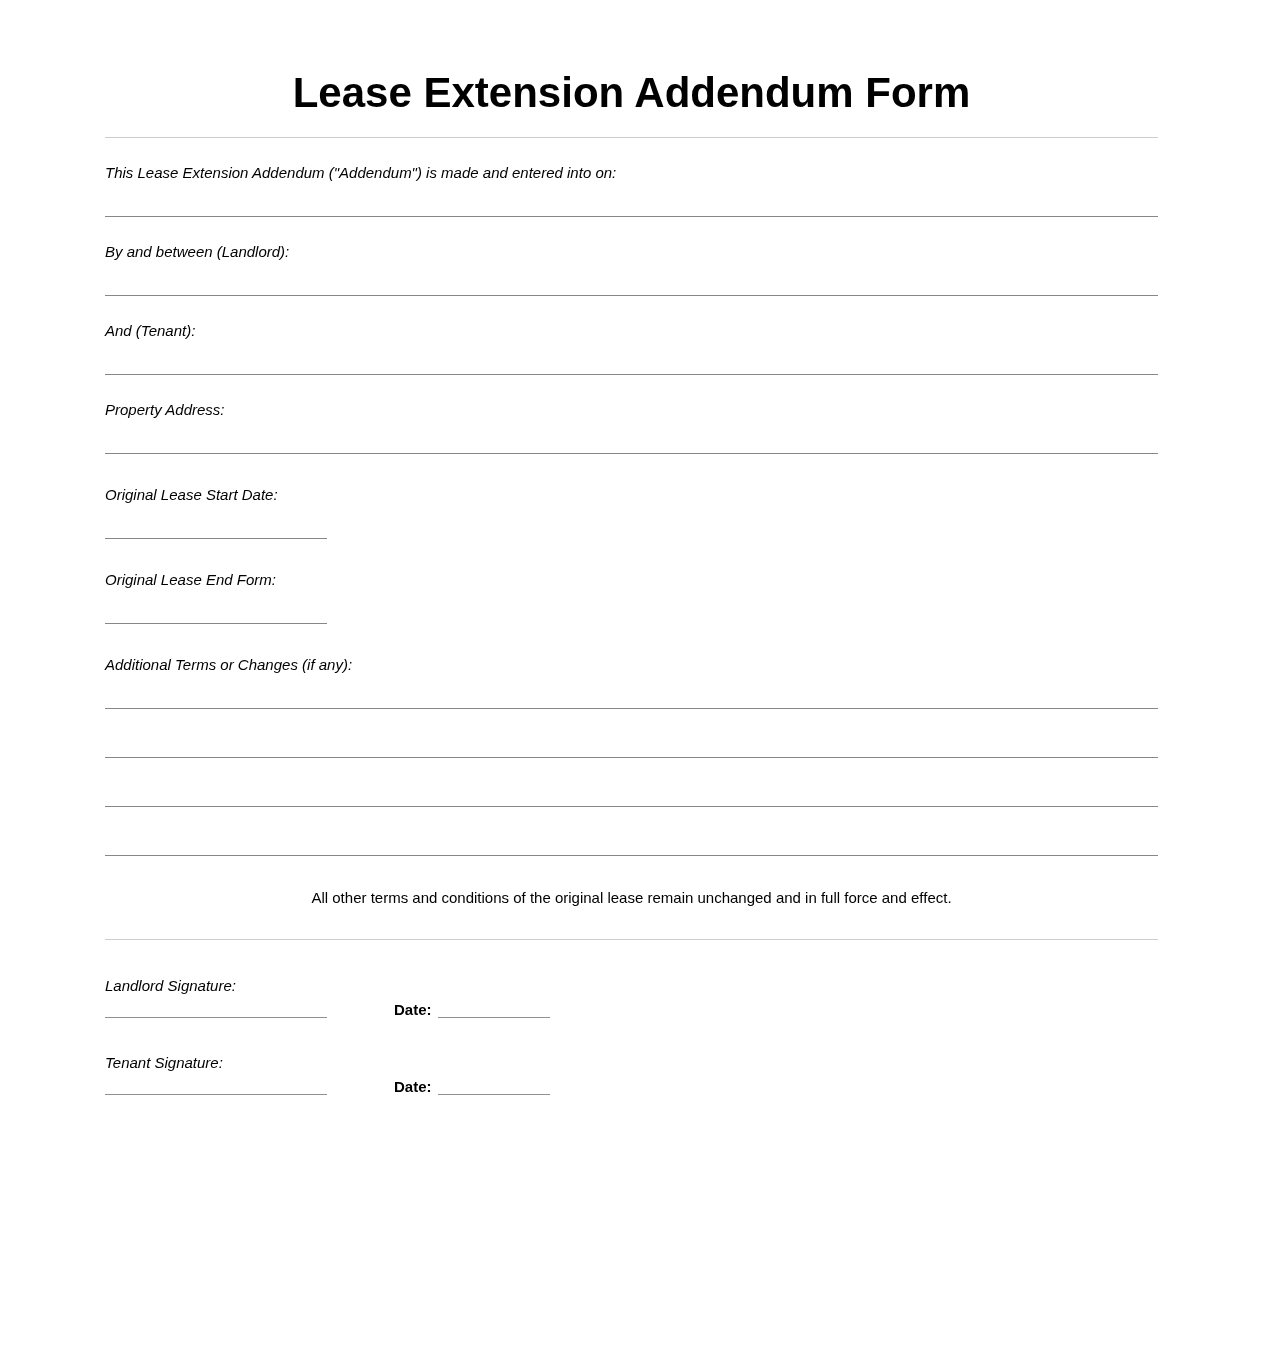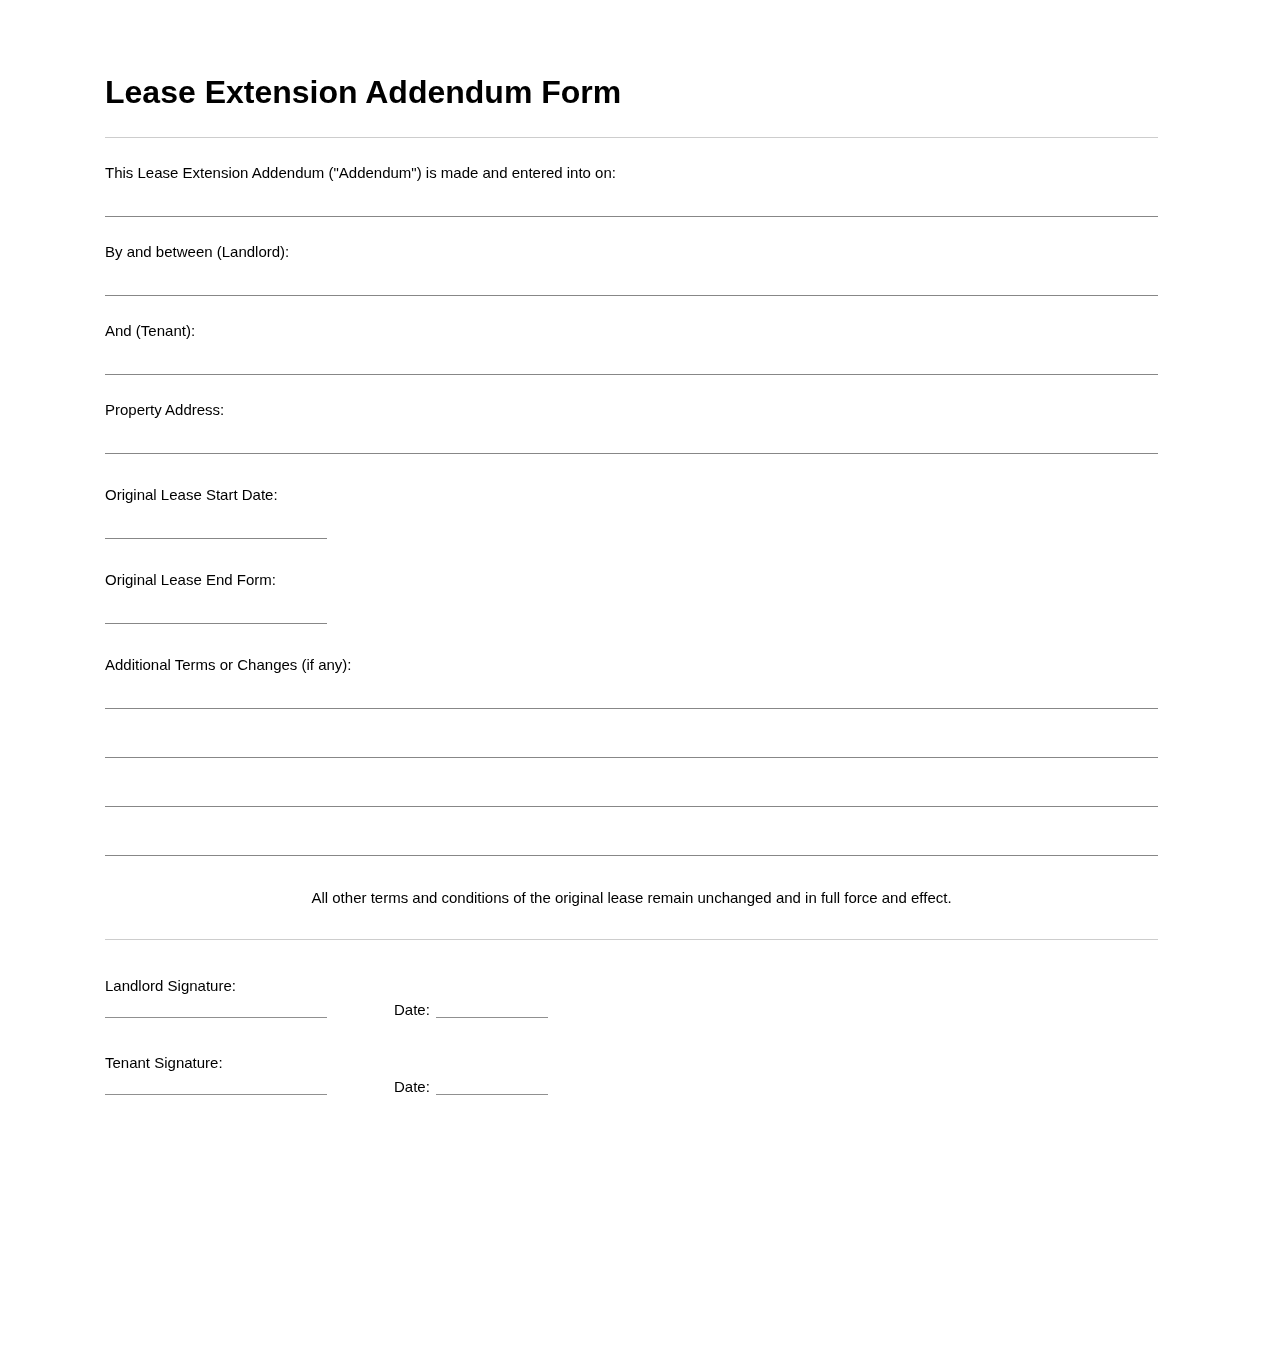--- a/index.html
+++ b/index.html
@@ -9,35 +9,37 @@
     background: #ffffff;
     color: #000000;
     font-family: "Liberation Sans", sans-serif;
     font-size: 15px;
   }
   .page {
     width: 1263px;
     padding: 74px 105px 114px 105px;
   }
   h1.doc-title {
-    font-size: 32px;
+    font-size: 42px;
     line-height: 37px;
     font-weight: bold;
     margin: 0 0 26px 0;
+    text-align: center;
   }
   hr.separator {
     border: 0;
     border-top: 1px solid #cdcdcd;
     margin: 0;
     height: 0;
   }
   hr.closing-divider { margin-top: 33px; }
   .label {
     margin: 26px 0 0 0;
     line-height: 17px;
+    font-style: italic;
   }
   .short-field .label { margin-top: 32px; }
   .write-line {
     height: 36px;
     border-bottom: 1px solid #878787;
   }
   .write-line.short { width: 222px; }
   .terms-label { margin-top: 32px; }
   .terms-lines .write-line { height: 49px; }
   .terms-lines .write-line:first-child { height: 36px; }
@@ -55,20 +57,21 @@
     height: 20px;
   }
   .sig-line {
     width: 222px;
     height: 20px;
     border-bottom: 1px solid #909090;
   }
   .date-label {
     margin-left: 67px;
     line-height: 17px;
+    font-weight: bold;
   }
   .date-line {
     width: 112px;
     height: 20px;
     margin-left: 6px;
     border-bottom: 1px solid #909090;
   }
 </style>
 </head>
 <body>

